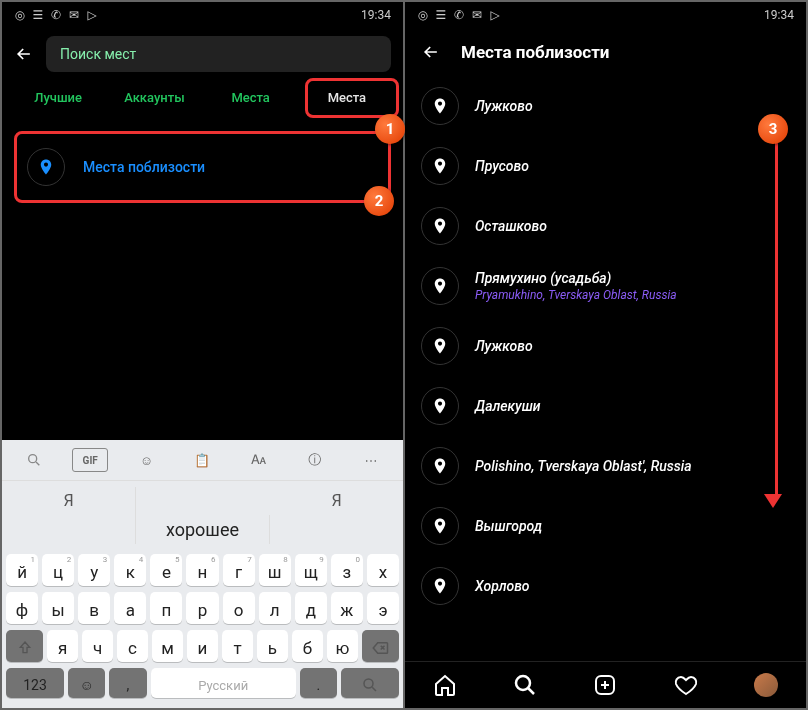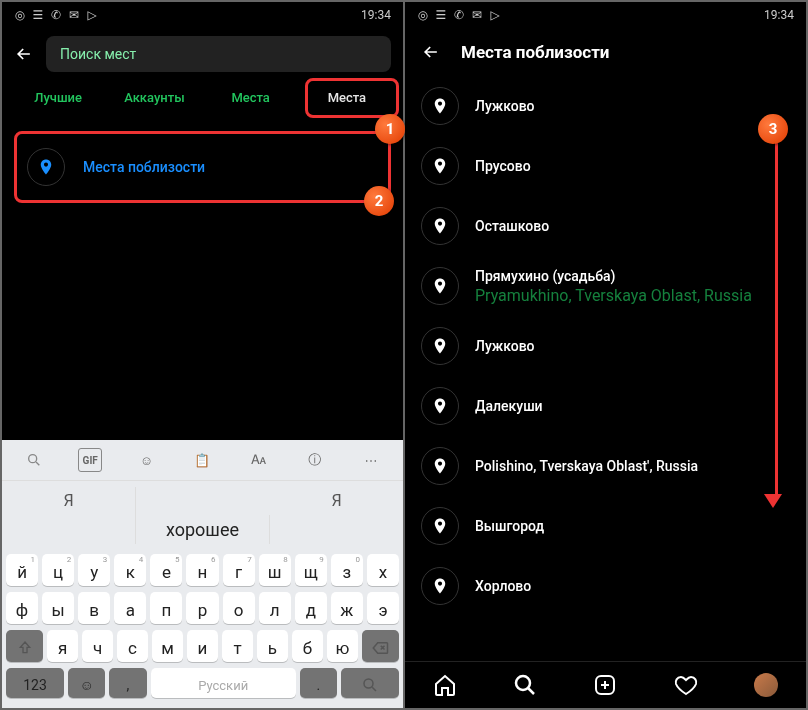--- a/index.html
+++ b/index.html
@@ -22,41 +22,41 @@
 .nearby-box { margin: 16px 12px; border: 3px solid #e33; border-radius: 8px; padding: 14px 10px; display: flex; align-items: center; gap: 18px; position: relative; }
 .pin-circle { width: 38px; height: 38px; border: 1px solid #333; border-radius: 50%; display: flex; align-items: center; justify-content: center; background: #000; position: relative; }
 .pin-circle.blue svg { fill: #1a8fff; }
 .pin-circle svg { fill: #fff; width: 18px; height: 18px; }
 .nearby-text { color: #1a8fff; font-size: 14px; font-weight: 500; }
 .annotation { position: absolute; width: 30px; height: 30px; background: radial-gradient(circle at 35% 35%, #ff7a3d, #e03a00); border-radius: 50%; display: flex; align-items: center; justify-content: center; color: #fff; font-weight: 700; font-size: 15px; box-shadow: 1px 1px 3px rgba(0,0,0,0.5); z-index: 10; }
 
 
 .keyboard { background: #e9ebee; color: #333; margin-top: auto; }
 .kb-toolbar { display: flex; justify-content: space-around; align-items: center; padding: 8px 4px; border-bottom: 1px solid #ddd; }
-.kb-tool { width: 24px; height: 24px; color: #666; display: flex; align-items: center; justify-content: center; font-size: 13px; }
+.kb-tool { width: 36px; height: 24px; color: #666; display: flex; align-items: center; justify-content: center; font-size: 13px; }
 .kb-suggest { display: flex; padding: 6px 0; }
 .kb-sug { flex: 1; text-align: center; font-size: 16px; color: #555; padding: 4px 0; border-right: 1px solid #ddd; }
 .kb-sug:last-child { border-right: none; }
 .kb-sug.main { font-size: 18px; color: #222; margin-top: 28px; }
 .kb-rows { padding: 4px; }
 .kb-row { display: flex; gap: 4px; margin-bottom: 6px; justify-content: center; }
 .key { flex: 1; background: #fff; border-radius: 5px; text-align: center; padding: 8px 0 4px; font-size: 17px; color: #222; box-shadow: 0 1px 0 rgba(0,0,0,0.2); position: relative; min-width: 0; }
 .key .num { position: absolute; top: 1px; right: 3px; font-size: 8px; color: #999; }
 .key.fn { background: #737373; font-size: 14px; display: flex; align-items: center; justify-content: center; }
 .key.space { flex: 3.5; color: #aaa; font-size: 13px; display:flex; align-items:center; justify-content:center; }
 .key.wide { flex: 1.4; }
 .key.num-key { flex: 1.4; font-size: 14px; }
 
 
 .header2 { display: flex; align-items: center; gap: 20px; padding: 14px 16px; }
 .header2 .title { font-size: 17px; font-weight: 700; }
 .place-list { flex: 1; overflow: hidden; padding: 0 16px; }
-.place-item { display: flex; align-items: center; gap: 16px; padding: 11px 0; }
+.place-item { display: flex; align-items: center; gap: 16px; padding: 11px 0; font-style: italic; }
 .place-text { font-size: 14px; font-weight: 500; }
-.place-sub { font-size: 16px; color: #15803d; margin-top: 2px; }
+.place-sub { font-size: 12px; color: #8b5cf6; margin-top: 2px; }
 .bottom-nav { display: flex; justify-content: space-around; align-items: center; padding: 10px 0; border-top: 1px solid #222; }
 .nav-item { width: 26px; height: 26px; display: flex; align-items: center; justify-content: center; }
 .avatar { width: 24px; height: 24px; border-radius: 50%; background: linear-gradient(135deg, #c97a4a, #8a5a3a); }
 .scroll-arrow { position: absolute; right: 24px; top: 140px; pointer-events: none; }
 .scroll-arrow .line { width: 3px; height: 352px; background: #e33; margin: 0 auto; }
 .scroll-arrow .head { width: 0; height: 0; border-left: 9px solid transparent; border-right: 9px solid transparent; border-top: 14px solid #e33; margin-left: -7px; }
 </style>
 </head>
 <body>
 

